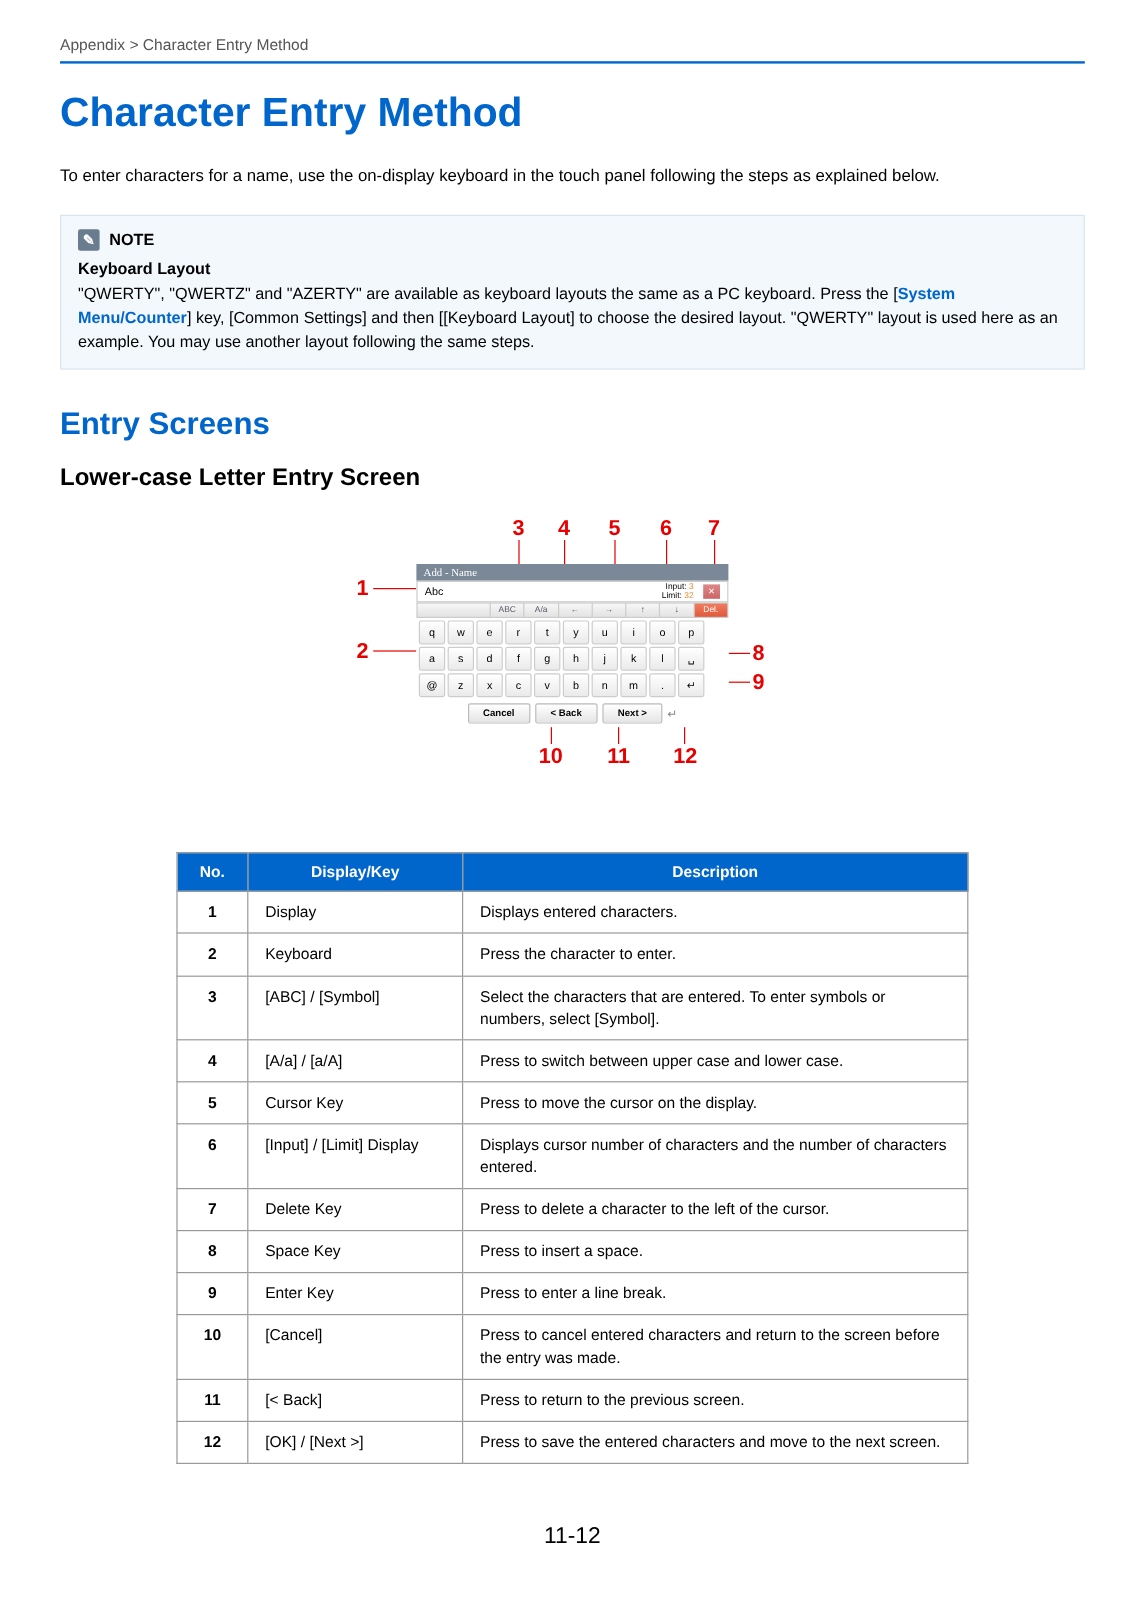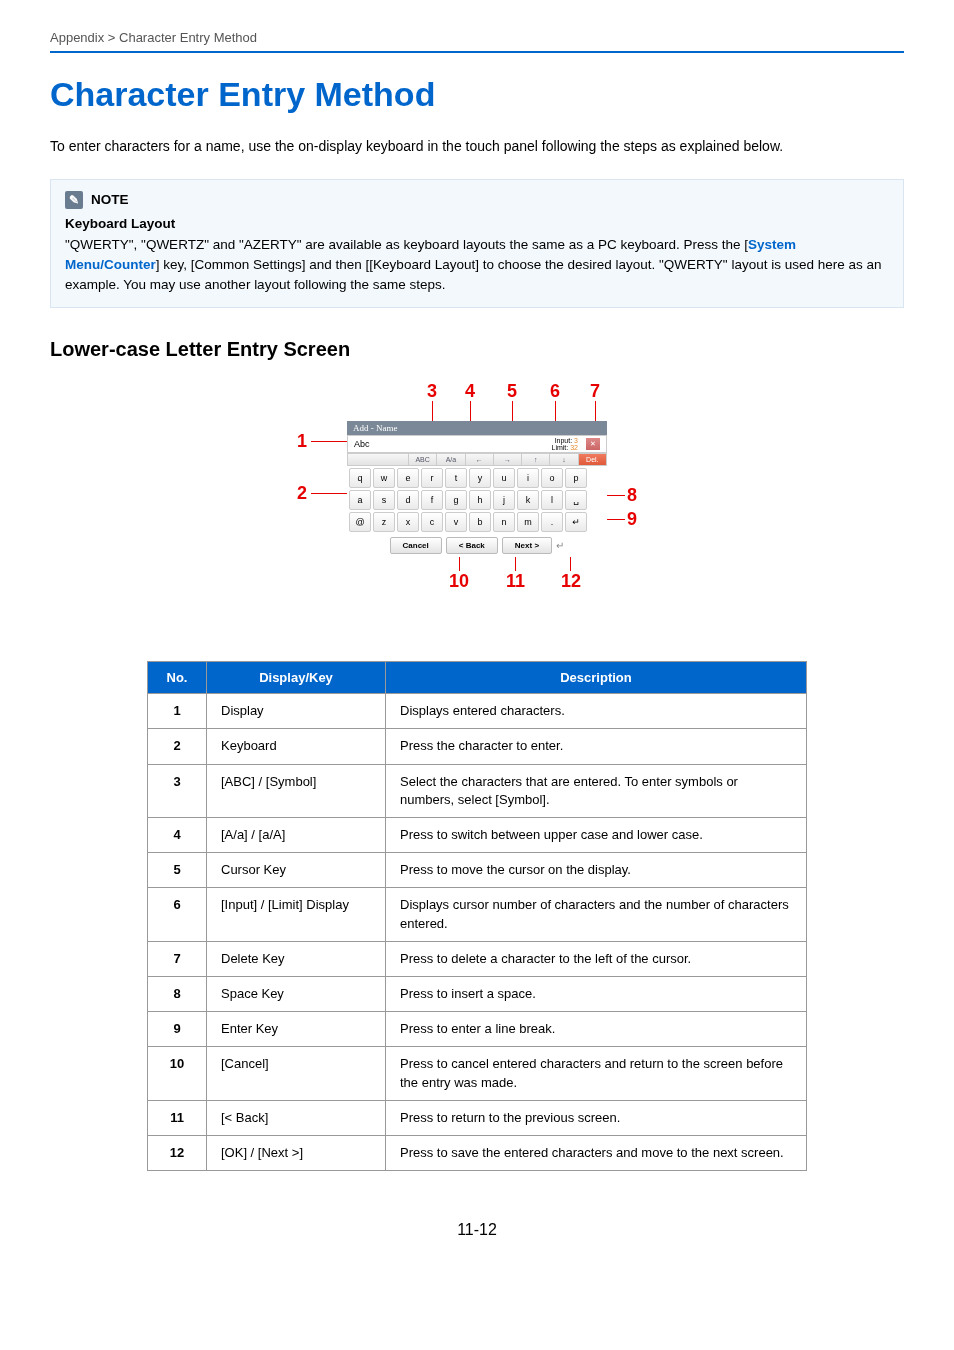--- a/index.html
+++ b/index.html
@@ -224,21 +224,21 @@
     text-align: center;
     font-weight: bold;
     width: 30px;
   }
   table.desc td.dk {
     width: 150px;
   }
   .page-num {
     text-align: center;
     margin-top: 50px;
-    font-size: 16px;
+    font-size: 19px;
   }
 </style>
 </head>
 <body>
 
 <div class="page">
 
   <div class="breadcrumb">Appendix &gt; Character Entry Method</div>
   <hr class="topline">
 
@@ -248,20 +248,21 @@
 
   <div class="note-box">
     <div class="note-header">
       <span class="note-icon">✎</span>
       <span>NOTE</span>
     </div>
     <b class="kb">Keyboard Layout</b><br>
     <span>"QWERTY", "QWERTZ" and "AZERTY" are available as keyboard layouts the same as a PC keyboard. Press the [</span><span class="link">System Menu/Counter</span><span>] key, [Common Settings] and then [[Keyboard Layout] to choose the desired layout. "QWERTY" layout is used here as an example. You may use another layout following the same steps.</span>
   </div>
 
+  <h2 class="section">Entry Screens</h2>
   <h3 class="sub">Lower-case Letter Entry Screen</h3>
 
   <div class="diagram-wrap">
     <div class="diagram">
 
       <span class="callout-num" style="left:130px; top:0;">3</span>
       <div class="callout-line-v" style="left:135px; top:20px; height:55px;"></div>
 
       <span class="callout-num" style="left:168px; top:0;">4</span>
       <div class="callout-line-v" style="left:173px; top:20px; height:55px;"></div>

